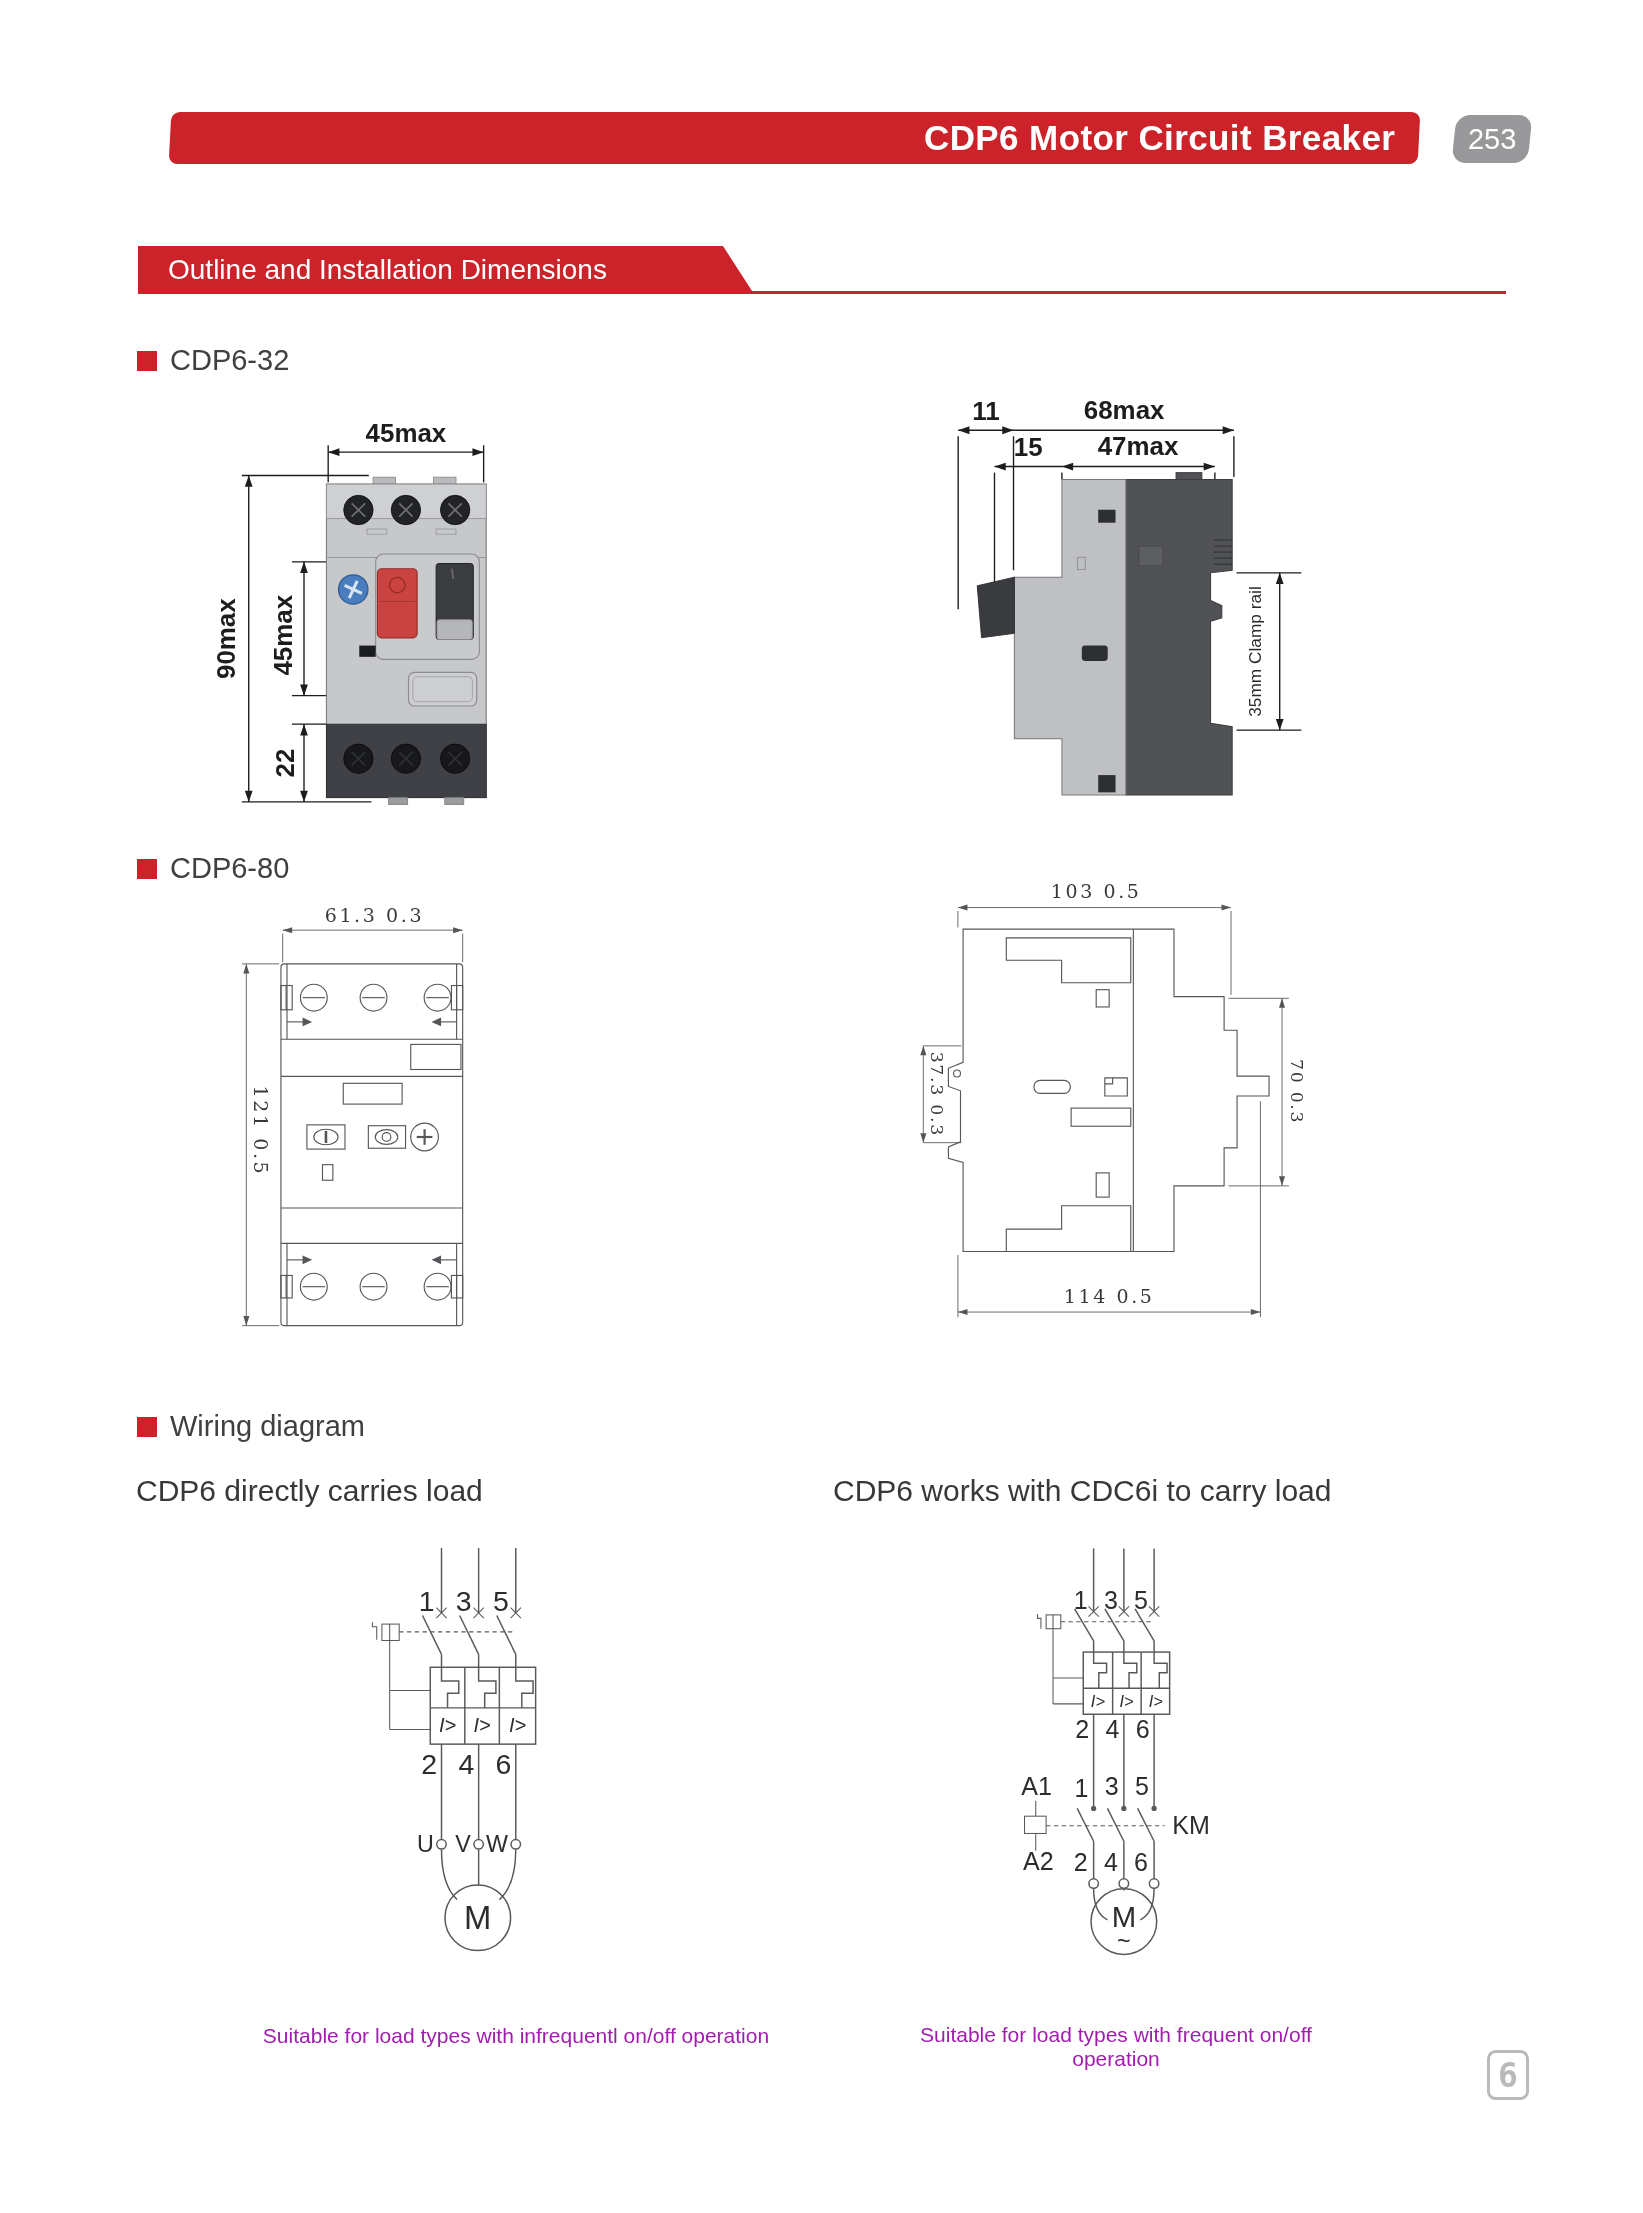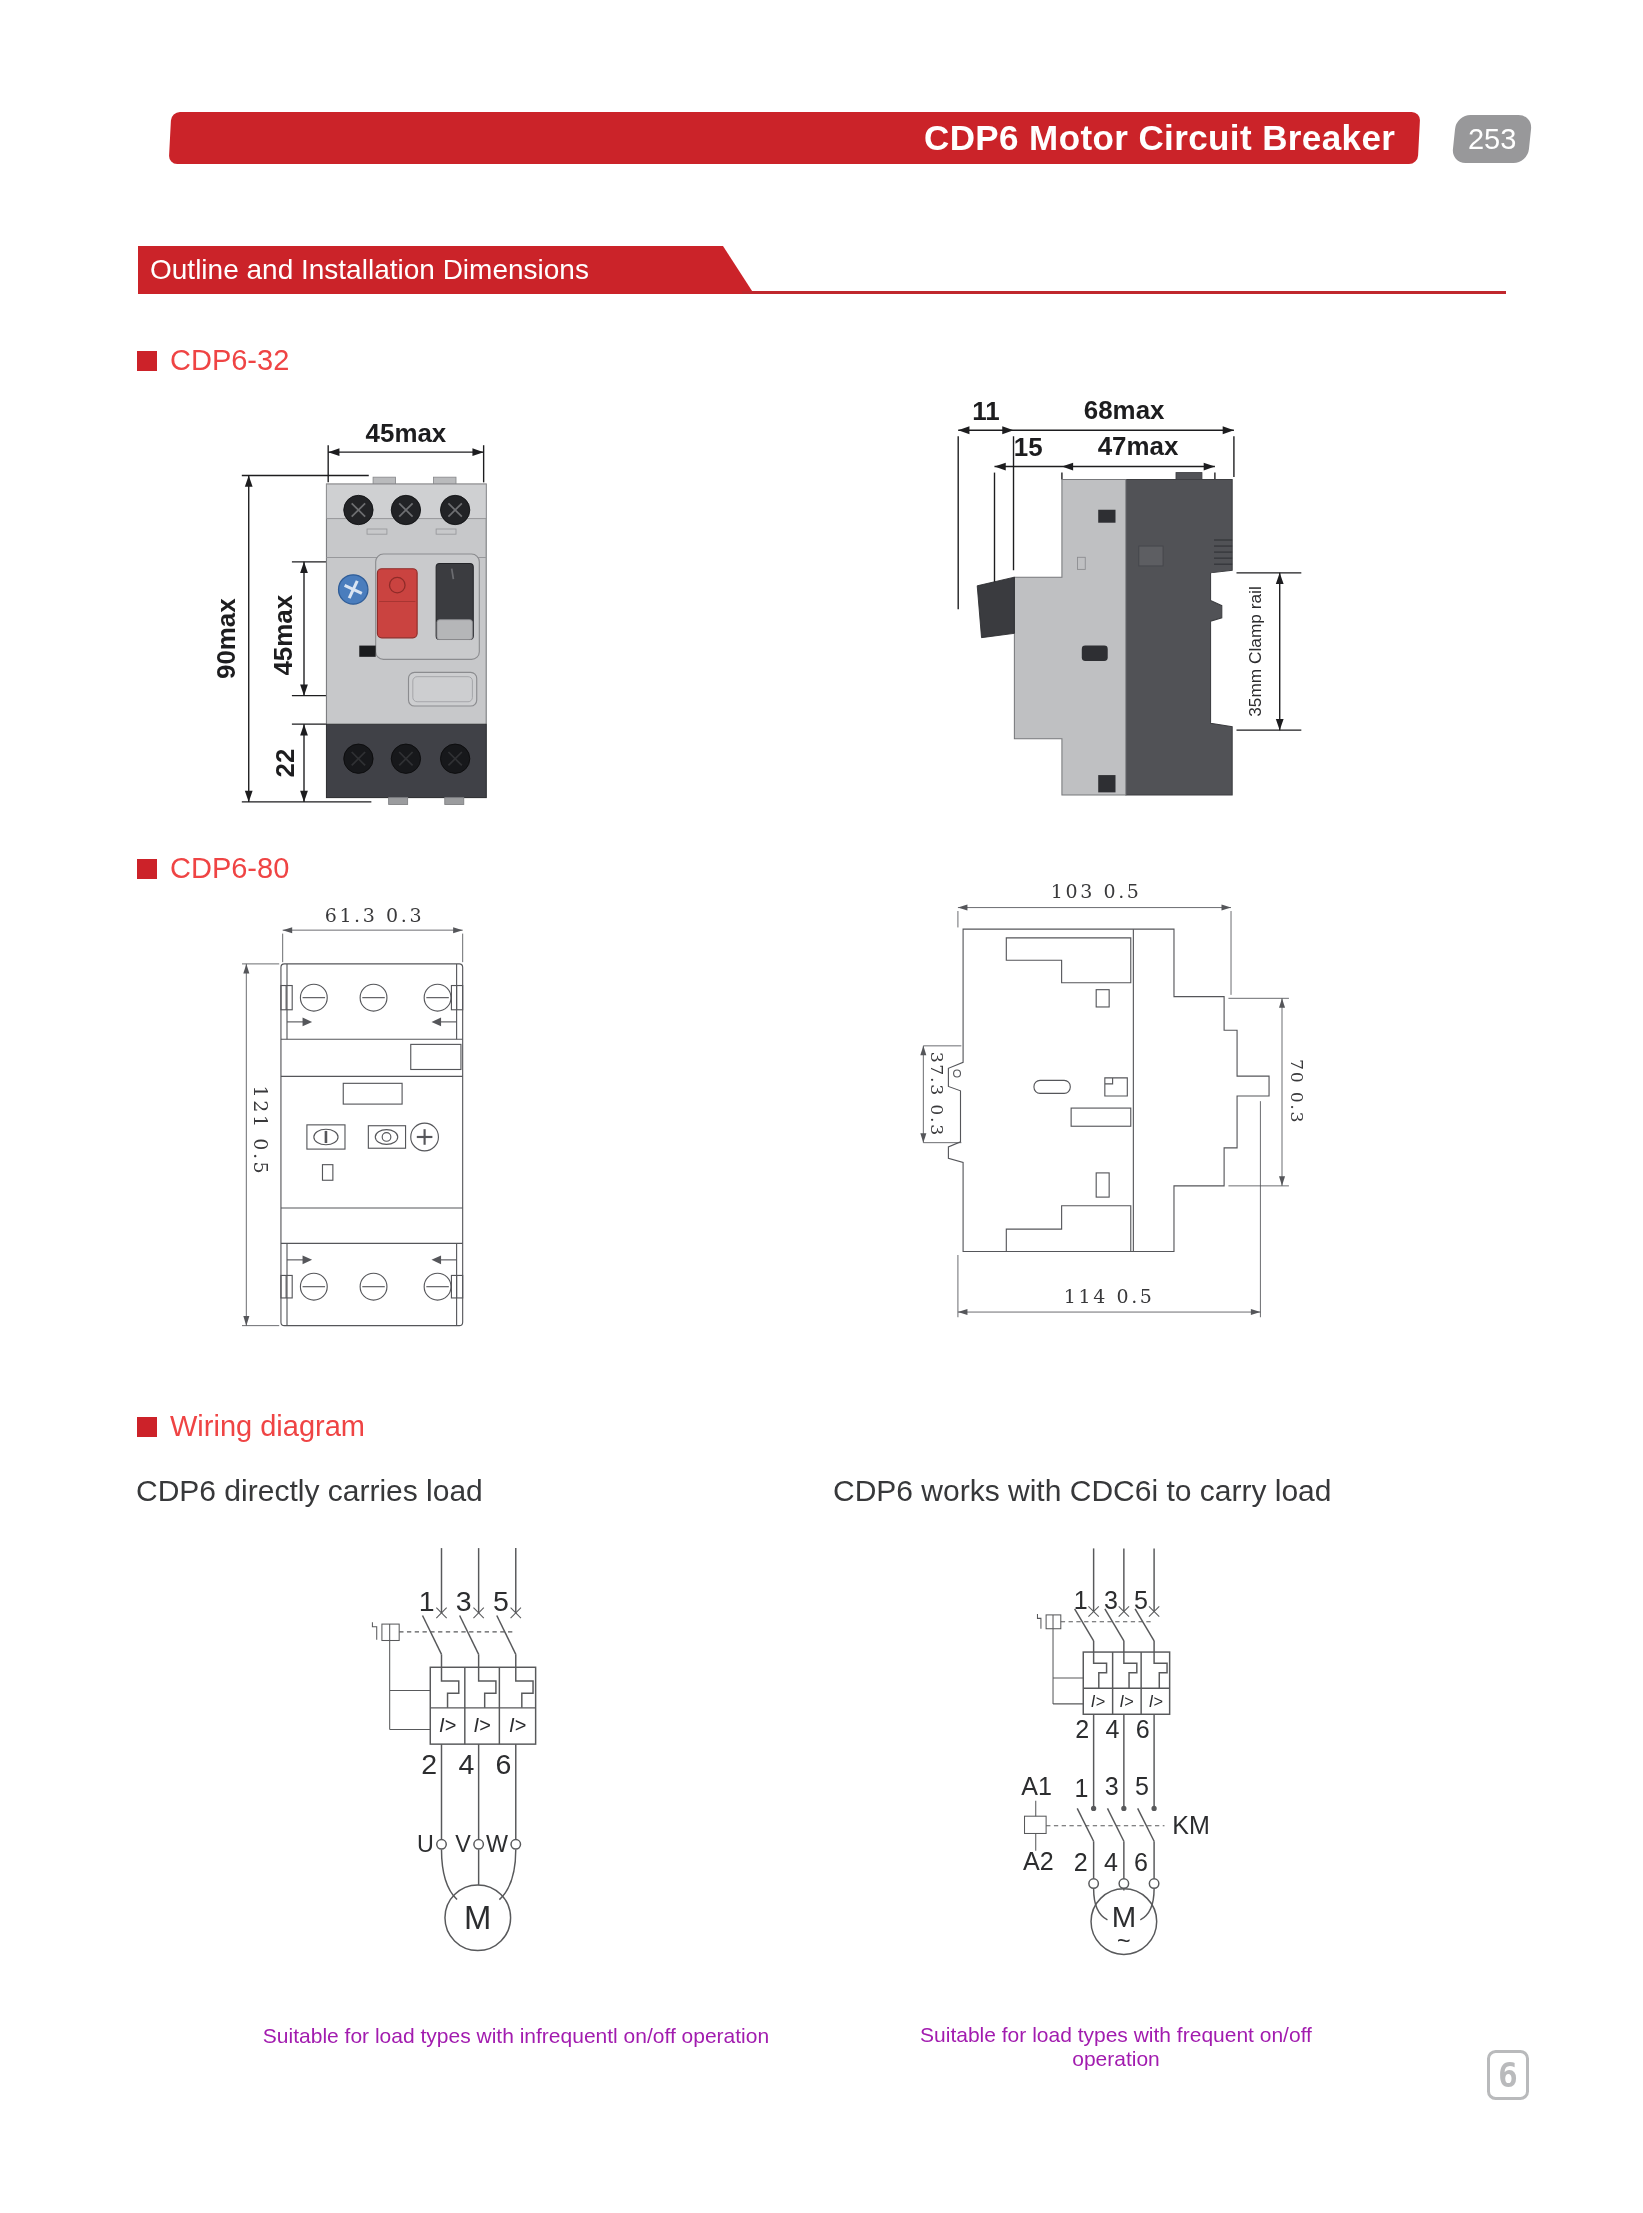--- a/index.html
+++ b/index.html
@@ -12,27 +12,27 @@
            border-radius:8.6px;transform:skewX(-3deg);display:flex;align-items:center;
            justify-content:flex-end;padding-right:24px;box-sizing:border-box;}
   .hdr-title{color:#ffffff;font-size:35px;font-weight:700;letter-spacing:0.4px;transform:skewX(3deg);}
   .page-badge{left:1454px;top:115px;width:76px;height:48px;background:#98989a;border-radius:14px;
               transform:skewX(-6deg);display:flex;align-items:center;justify-content:center;}
   .page-badge span{color:#ffffff;font-size:29px;transform:skewX(6deg);}
 
   
   .banner{left:138px;top:246px;width:616px;height:48px;background:#cb2329;
           clip-path:polygon(0 0,585px 0,616px 100%,0 100%);display:flex;align-items:center;}
-  .banner span{color:#ffffff;font-size:28px;padding-left:12px;}
+  .banner span{color:#ffffff;font-size:28px;padding-left:30px;}
   .banner-rule{left:742px;top:291px;width:764px;height:2.6px;background:#c0272d;}
 
   
   .blk-head{display:flex;align-items:center;gap:13px;}
   .blk-sq{width:20px;height:20px;background:#cc2229;flex:0 0 auto;}
-  .blk-head span{color:#ef4444;font-size:29px;white-space:nowrap;}
+  .blk-head span{color:#404040;font-size:29px;white-space:nowrap;}
 
   .cap{font-size:30px;color:#37383a;white-space:nowrap;}
   .footnote{font-size:21px;color:#a21caf;text-align:center;}
 
   
   svg{display:block;}
   .lnb  {stroke:#1d1d1f;stroke-width:1.6;fill:none;}
   .cad  {stroke:#55565a;stroke-width:1.3;fill:none;}
   .cadt {stroke:#55565a;stroke-width:1;fill:none;}
   .wire {stroke:#58595b;stroke-width:1.7;fill:none;}

